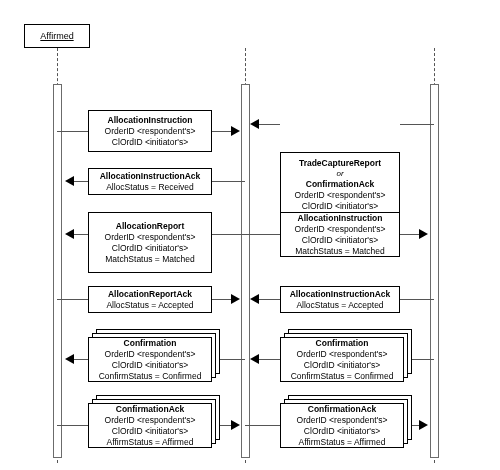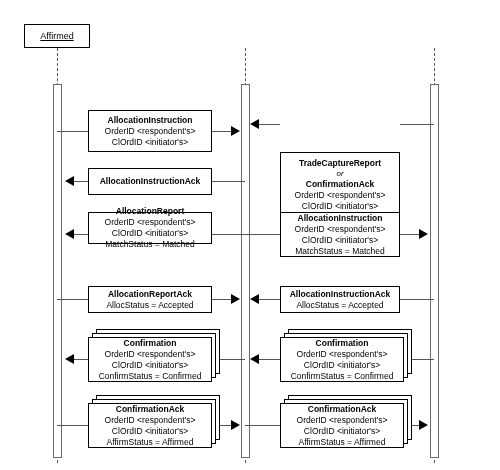--- a/index.html
+++ b/index.html
@@ -163,28 +163,29 @@
     </div>
   </div>
 
   <div class="conn" style="left:212px; top:181px; width:33px;"></div>
   <div class="conn" style="left:74px; top:181px; width:14px;"></div>
   <div class="arrow left" style="left:65px; top:176px;"></div>
 
   <div class="msg" style="left:88px; top:168px; width:124px; height:27px;">
     <div class="msg-card">
       <div class="msg-title">AllocationInstructionAck</div>
+      <div class="msg-line">AllocStatus = Received</div>
     </div>
   </div>
 
   <div class="conn" style="left:212px; top:234px; width:33px;"></div>
   <div class="conn" style="left:74px; top:234px; width:14px;"></div>
   <div class="arrow left" style="left:65px; top:229px;"></div>
 
-  <div class="msg" style="left:88px; top:212px; width:124px; height:32px;">
+  <div class="msg" style="left:88px; top:212px; width:124px; height:61px;">
     <div class="msg-card">
       <div class="msg-title">AllocationReport</div>
       <div class="msg-line">OrderID &lt;respondent's&gt;</div>
       <div class="msg-line">ClOrdID &lt;initiator's&gt;</div>
       <div class="msg-line">MatchStatus = Matched</div>
     </div>
   </div>
 
   <div class="conn" style="left:245px; top:234px; width:35px;"></div>
   <div class="conn" style="left:400px; top:234px; width:20px;"></div>

